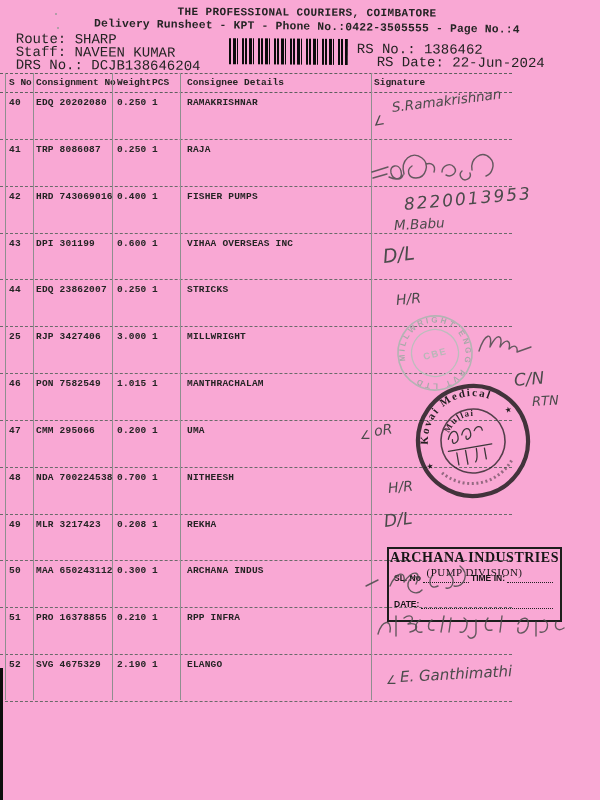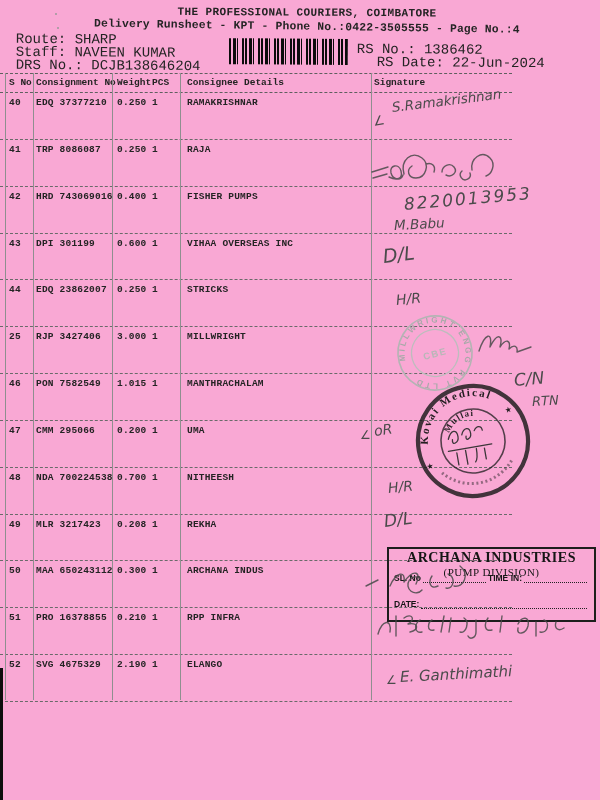--- a/index.html
+++ b/index.html
@@ -28,21 +28,21 @@
   .vline{position:absolute;top:0;width:1px;background:#8f8f8f;}
   
   .hw{position:absolute;font-family:"DejaVu Sans",sans-serif;font-style:italic;
       color:#4b4b4b;white-space:nowrap;transform-origin:left center;z-index:6;}
   .scb{position:absolute;z-index:6;}
   .scb path{fill:none;stroke:#4a4a4a;stroke-width:1.4;stroke-linecap:round;stroke-linejoin:round;opacity:.85;}
   
   .stamp-svg{position:absolute;z-index:5;}
   .archana{position:absolute;left:387px;top:547px;width:171px;height:71px;
            border:2px solid #1d1d1d;z-index:5;background:transparent;
-           font-family:"Liberation Sans",sans-serif;color:#161616;padding-left:34px;}
+           font-family:"Liberation Sans",sans-serif;color:#161616;}
   .arch-title{position:absolute;left:0;right:0;top:1px;text-align:center;
       font-family:"Liberation Serif",serif;font-weight:bold;font-size:14px;letter-spacing:.5px;}
   .arch-sub{position:absolute;left:0;right:0;top:17px;text-align:center;
       font-family:"Liberation Serif",serif;font-size:11px;letter-spacing:.5px;}
   .arch-line{position:absolute;left:5px;right:5px;display:flex;align-items:flex-end;
       font-size:8.5px;font-weight:bold;}
   .leader{flex:1;border-bottom:1.6px dotted #222;height:8px;margin:0 2px;}
   
   .edge-art{position:absolute;left:0;top:668px;width:3px;height:132px;background:#0d0d0d;z-index:9;}
   .speck{position:absolute;width:2px;height:2px;background:#9a9a9a;border-radius:50%;z-index:2;}
@@ -86,21 +86,21 @@
       <span class="th x-sno">S No</span>
       <span class="th x-con">Consignment No</span>
       <span class="th x-wt">Weight</span>
       <span class="th x-pcs">PCS</span>
       <span class="th x-cons">Consignee Details</span>
       <span class="th x-sig">Signature</span>
     </div>
     <div id="tbody">
         <div class="trow">
           <span class="cell x-sno">40</span>
-          <span class="cell x-con">EDQ 37377210</span>
+          <span class="cell x-con">EDQ 20202080</span>
           <span class="cell x-wt">0.250</span>
           <span class="cell x-pcs">1</span>
           <span class="cell x-cons">RAMAKRISHNAR</span>
         </div>
         <div class="trow">
           <span class="cell x-sno">41</span>
           <span class="cell x-con">TRP 8086087</span>
           <span class="cell x-wt">0.250</span>
           <span class="cell x-pcs">1</span>
           <span class="cell x-cons">RAJA</span>

